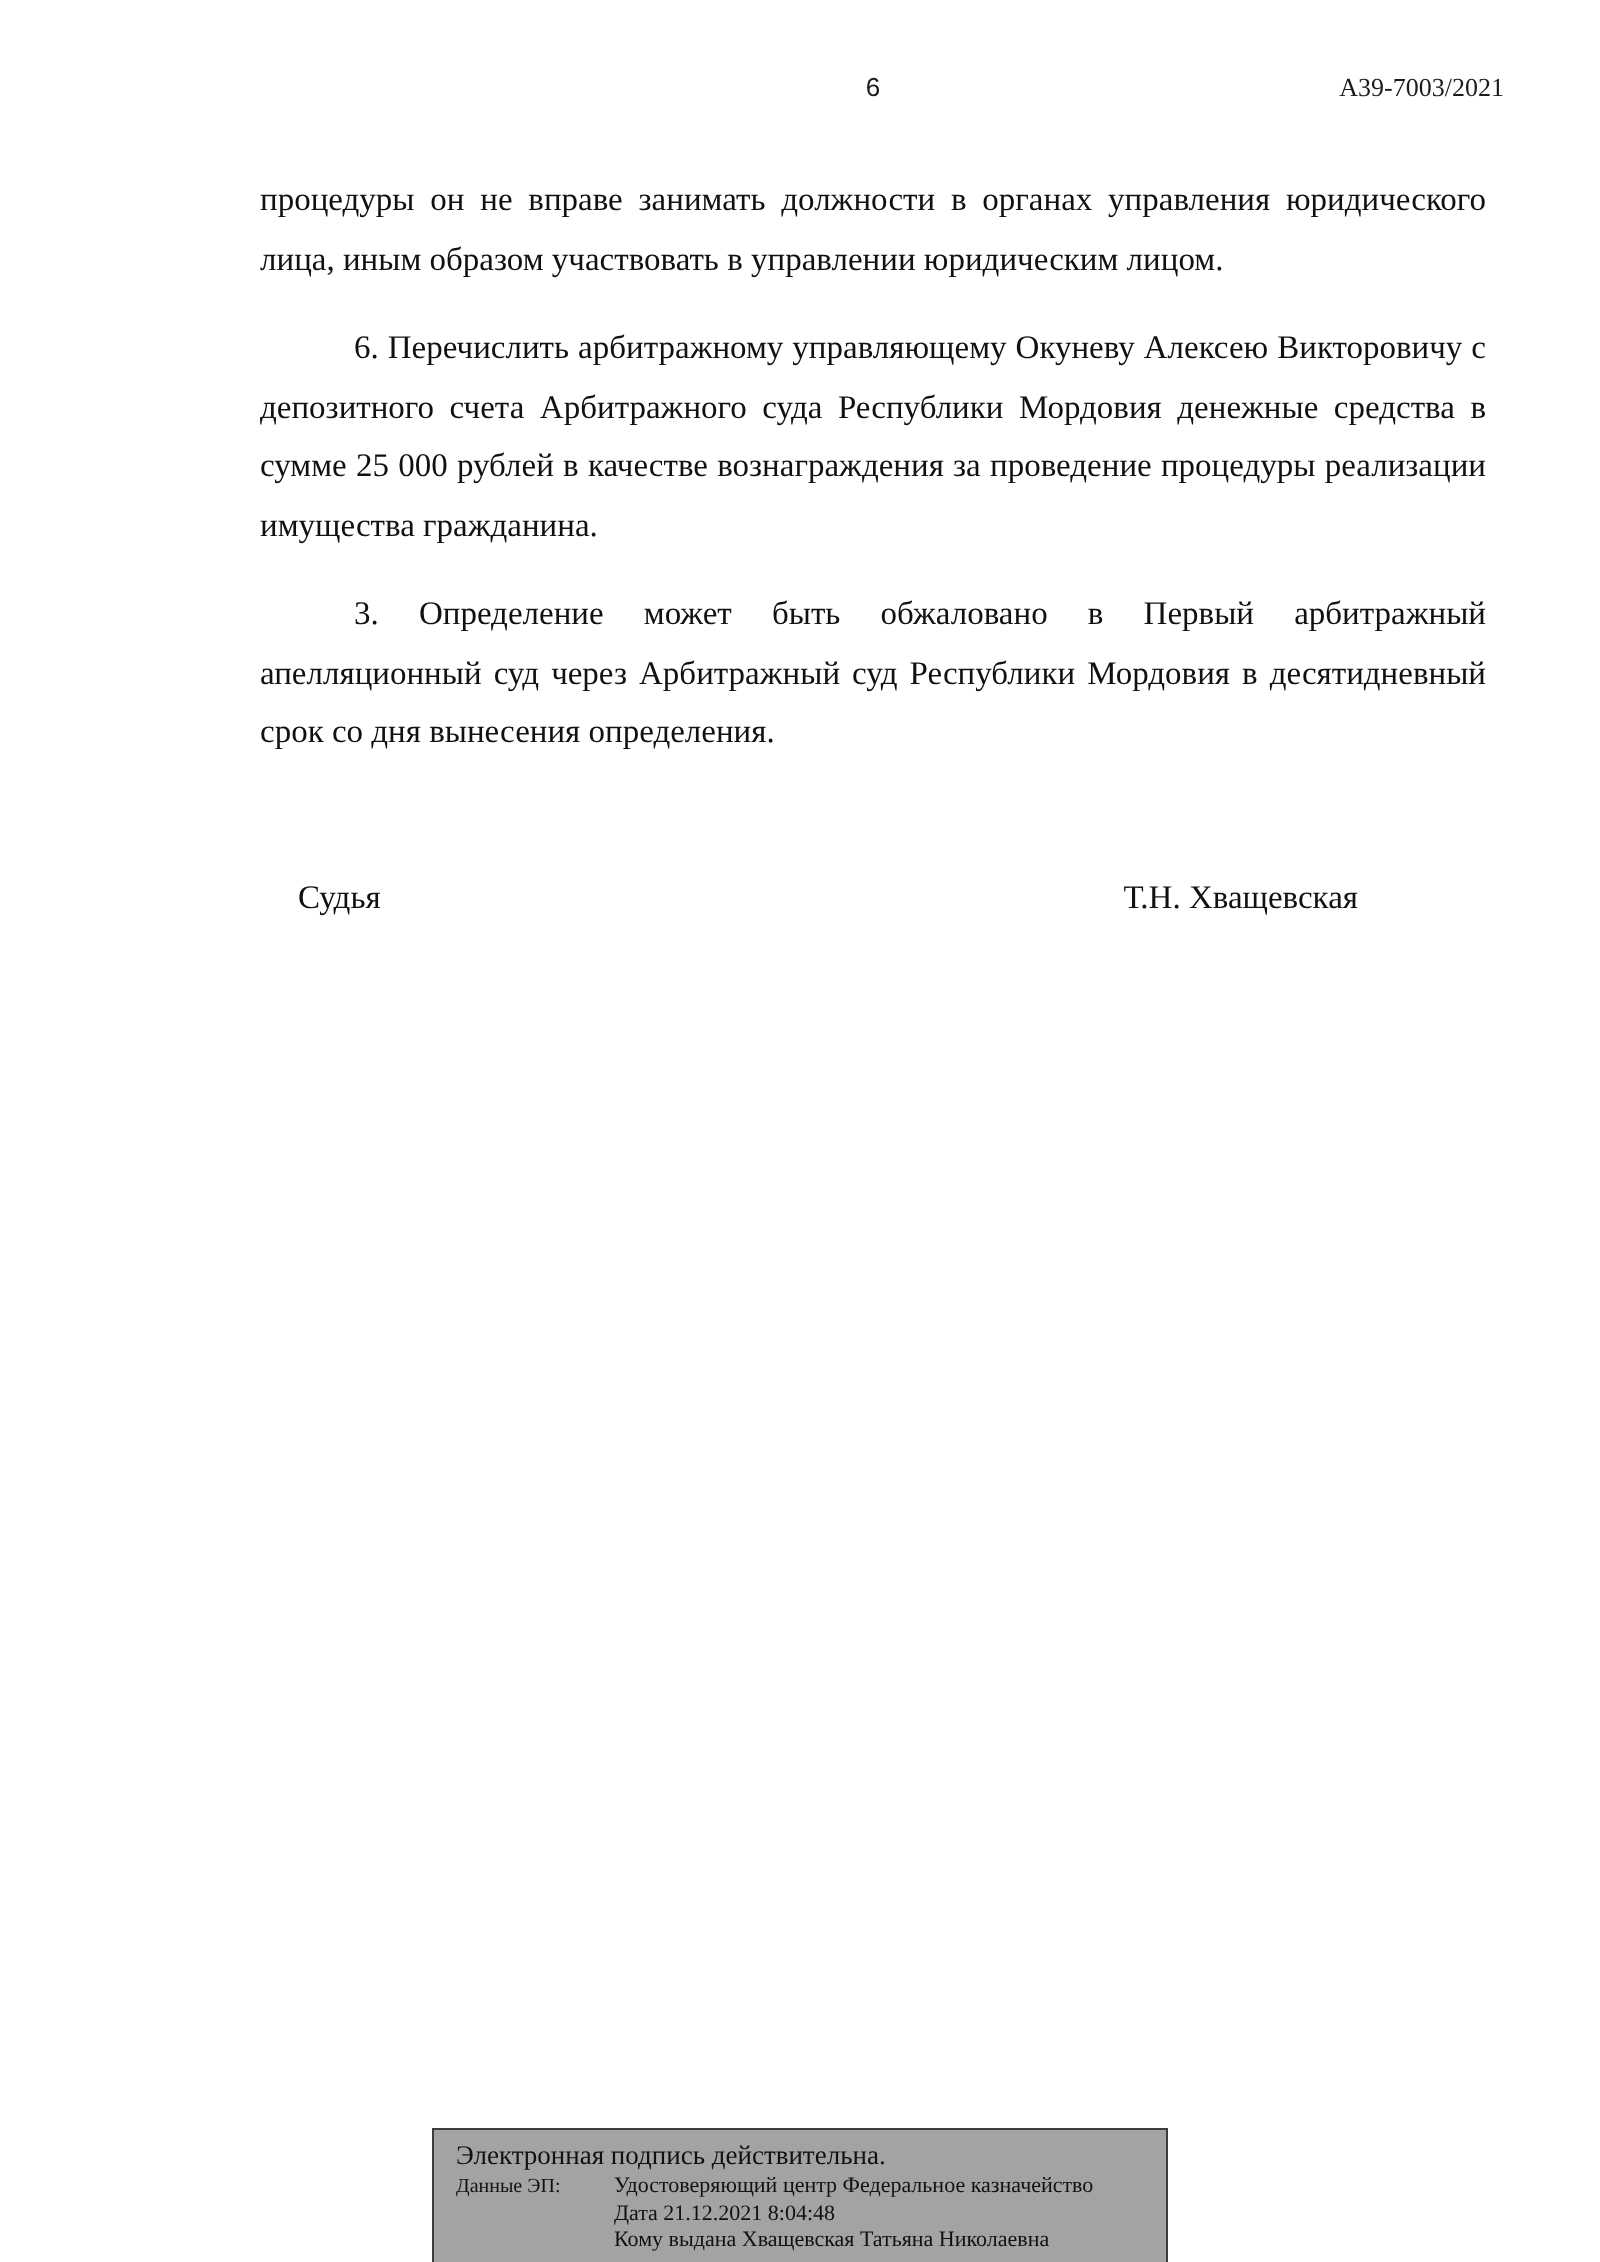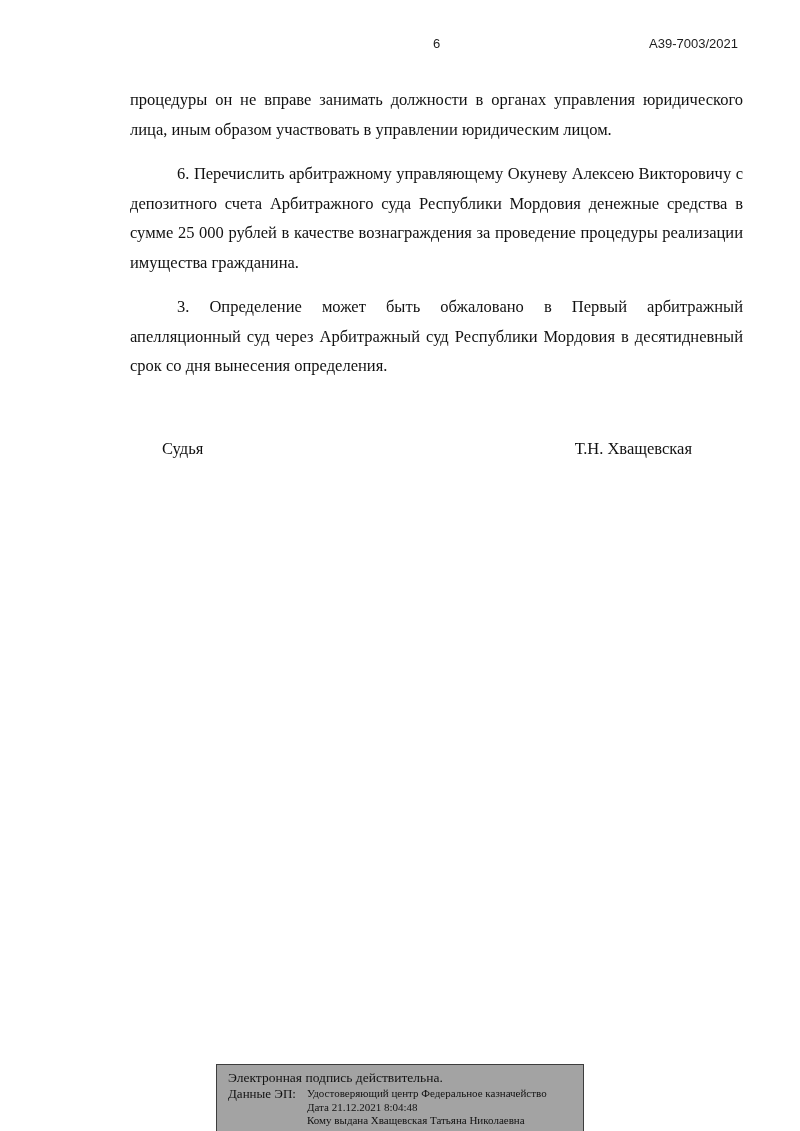--- a/index.html
+++ b/index.html
@@ -28,42 +28,43 @@
   }
   .page-number {
     position: absolute;
     left: 0;
     right: 0;
     top: 0;
     text-align: center;
   }
   .case-number {
     position: absolute;
-    right: 20px;
+    right: 6px;
     top: 0;
+    font-family: Liberation Serif, serif;
   }
   .body-text {
     position: absolute;
     top: 70px;
     left: 115px;
     width: 643px;
     font-size: 16.5px;
     line-height: 29.5px;
     text-align: justify;
   }
   .body-text p {
     margin: 15px;
   }
   .body-text p.indent {
     text-indent: 47px;
   }
   .signature-row {
     position: absolute;
     top: 439px;
-    left: 115px;
+    left: 102px;
     width: 643px;
     font-size: 16.5px;
     display: flex;
     justify-content: space-between;
   }
   .signature-role {
     margin-left: 47px;
   }
   .signature-name {
     margin-right: 66px;
@@ -81,21 +82,21 @@
   }
   .stamp-title {
     font-size: 13.5px;
     line-height: 17px;
   }
   .stamp-row {
     display: flex;
     margin-top: 1px;
   }
   .stamp-label {
-    font-size: 13px;
+    font-size: 10px;
     flex: 0 0 79px;
     line-height: 14px;
   }
   .stamp-lines {
     font-size: 11px;
     line-height: 13.5px;
   }
 </style>
 </head>
 <body>

